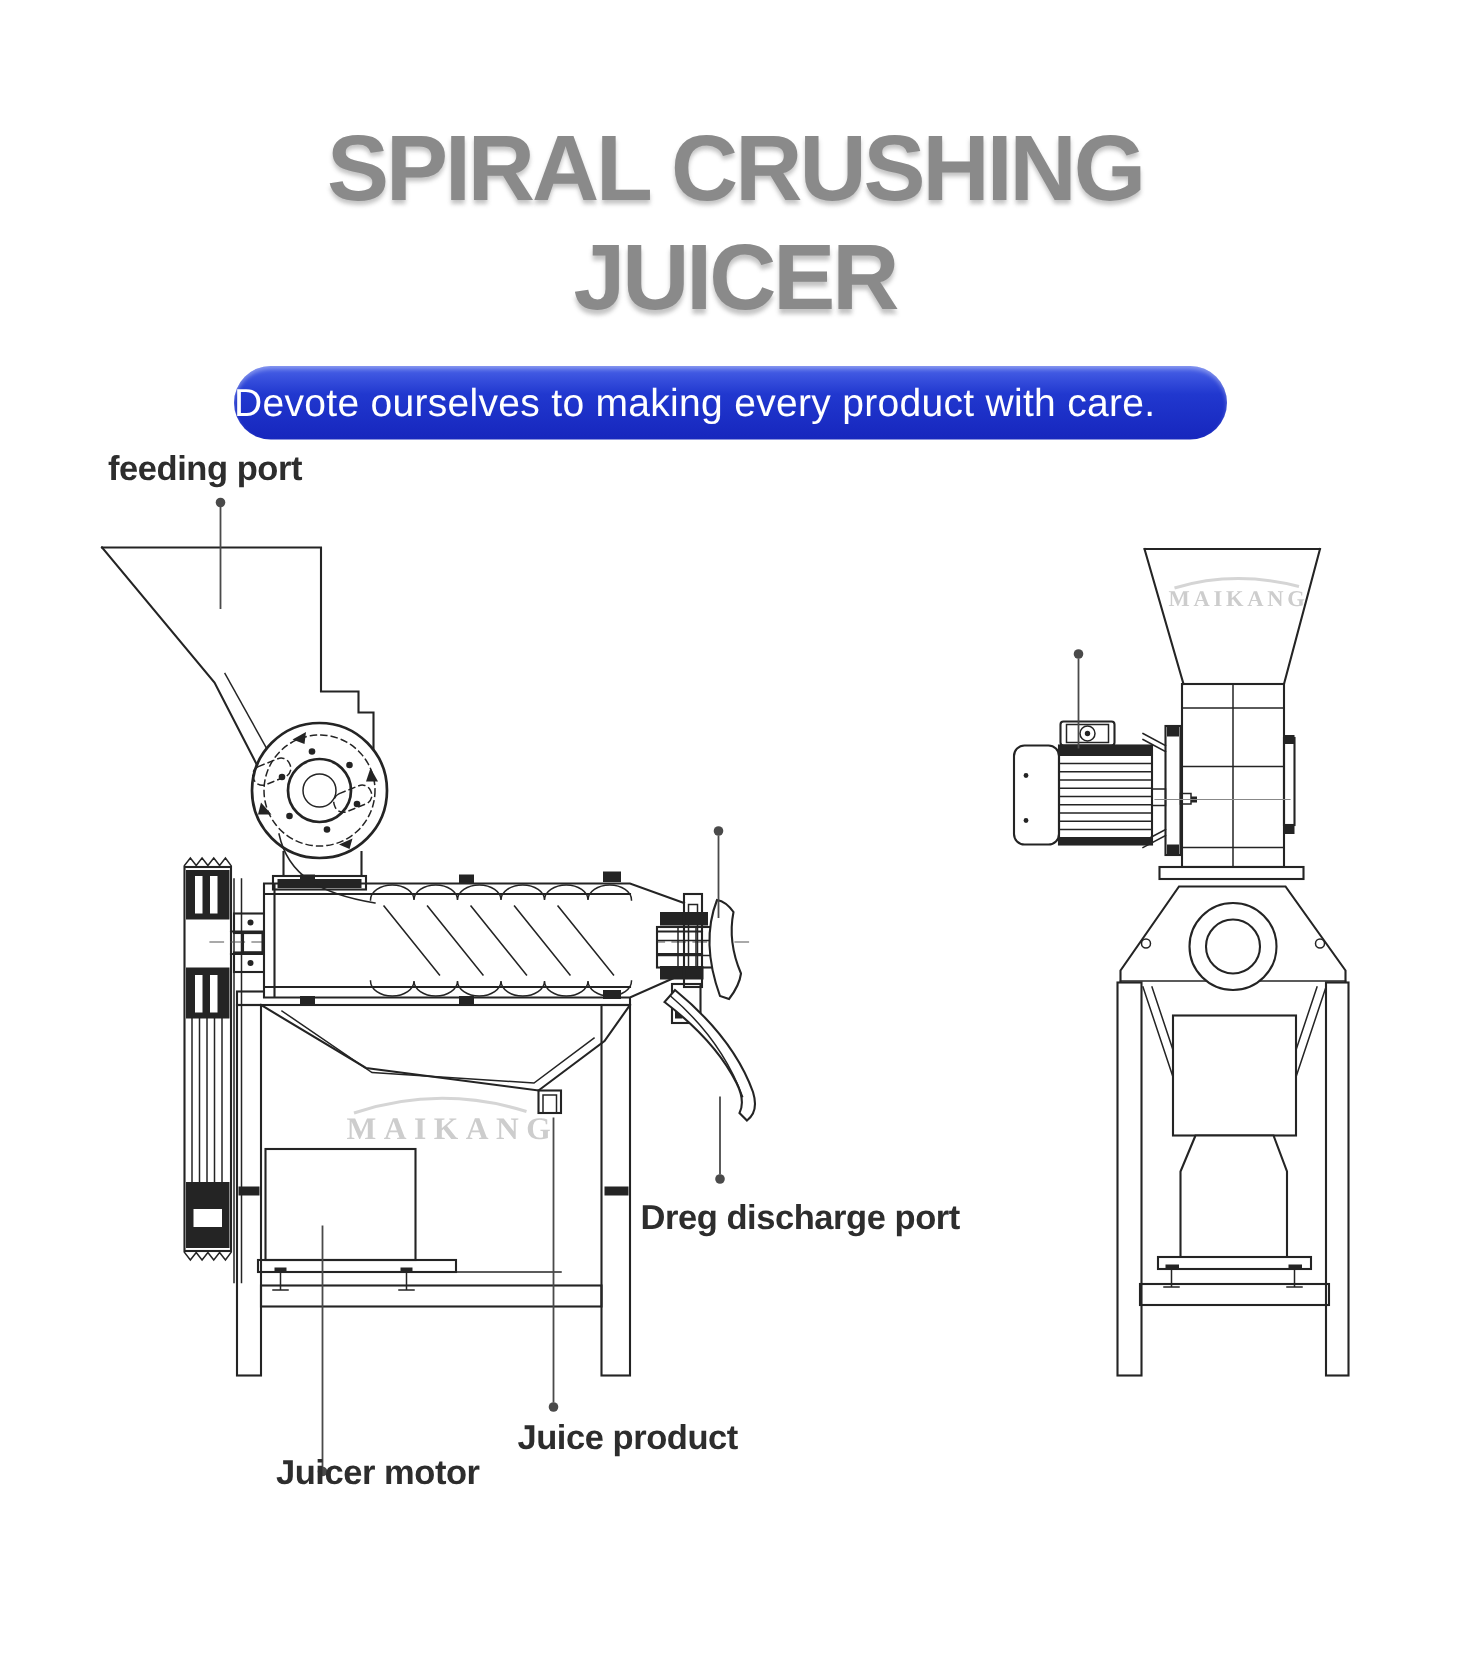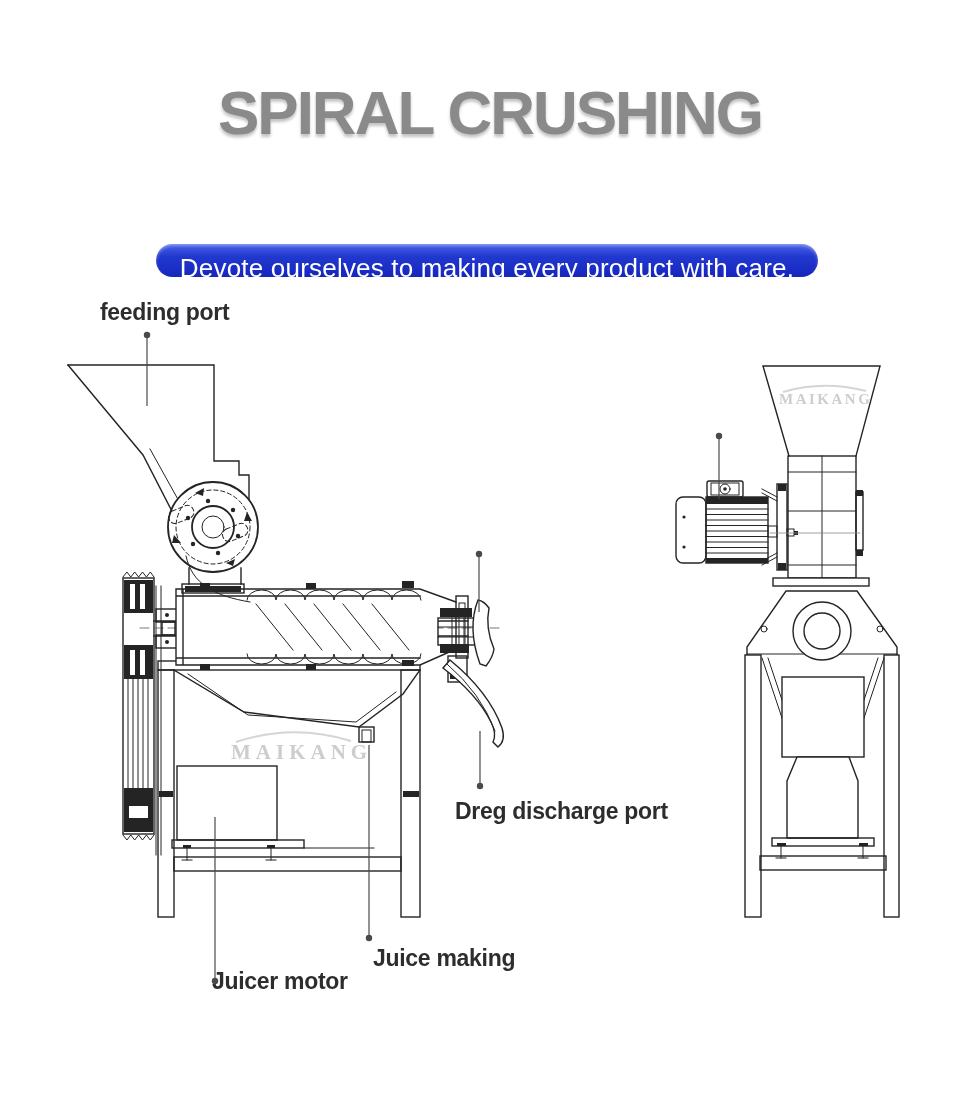--- a/index.html
+++ b/index.html
@@ -1,28 +1,28 @@
 <!DOCTYPE html>
 <html><head>
 <meta charset="utf-8">
 <style>
   html,body{margin:0;padding:0;background:#fff;}
   .page{position:relative;width:980px;height:1120px;background:#fff;overflow:hidden;
         font-family:"Liberation Sans", sans-serif;}
   .title{position:absolute;top:76px;left:0;width:100%;text-align:center;
          font-weight:bold;font-size:62px;line-height:73px;letter-spacing:-2px;
          color:#8a8a8a;text-shadow:0 3px 3px rgba(125,125,125,0.45);}
-  .banner{position:absolute;left:156px;top:244px;width:662px;height:33px;
+  .banner{position:absolute;left:156px;top:244px;width:662px;height:49px;
           border-radius:25px;
           background:linear-gradient(180deg,#4a63e8 0%,#2138cf 38%,#1626bd 100%);
           box-shadow:inset 0 2px 3px rgba(255,255,255,0.35);
-          color:#fff;font-size:26px;line-height:49px;text-align:center;
+          color:#fff;font-size:26px;line-height:49px;
           letter-spacing:0.2px;white-space:nowrap;}
   .part-label{position:absolute;font-weight:bold;font-size:23px;letter-spacing:-0.3px;
-              color:#2d2d2d;white-space:nowrap;margin-left:28px;}
+              color:#2d2d2d;white-space:nowrap;}
   #lbl-feeding{left:72px;top:299px;}
   #lbl-crushing{left:595px;top:401px;}
   #lbl-adjustable{left:377px;top:514px;}
   #lbl-dreg{left:427px;top:798px;}
   #lbl-juice{left:345px;top:945px;}
   #lbl-juicer{left:184px;top:968px;}
   svg.art{position:absolute;left:0;top:0;}
   .ln{stroke:#242424;stroke-width:1.4;fill:none;stroke-linecap:square;}
   .thin{stroke-width:1;}
   .thick{stroke-width:1.8;}
@@ -36,20 +36,21 @@
   .wm{font-family:"Liberation Serif", serif;font-weight:bold;fill:#cdcdcd;stroke:none;}
   .wmArc{stroke:#d5d5d5;stroke-width:2;fill:none;}
 </style>
 </head>
 <body>
 
 <div class="page">
 
   <div class="title">
     <div>SPIRAL CRUSHING</div>
+    <div>JUICER</div>
   </div>
 
   <div class="banner">
     <span>Devote ourselves to making every product with care.</span>
   </div>
 
   <svg class="art" width="980" height="1120" viewBox="0 0 980 1120">
 
     <g class="ln">
 
@@ -241,16 +242,16 @@
         <circle class="ldot" cx="480" cy="786" r="3.2"></circle>
       <path class="leader" d="M369 745 V935"></path>
         <circle class="ldot" cx="369" cy="938" r="3.2"></circle>
       <path class="leader" d="M215 817 V978"></path>
         <circle class="ldot" cx="215" cy="981" r="3.2"></circle>
     </g>
   </svg>
 
   <div class="part-label" id="lbl-feeding">feeding port</div>
   <div class="part-label" id="lbl-dreg">Dreg discharge port</div>
-  <div class="part-label" id="lbl-juice">Juice making</div>
+  <div class="part-label" id="lbl-juice">Juice product</div>
   <div class="part-label" id="lbl-juicer">Juicer motor</div>
 
 </div>
 
 </body></html>

